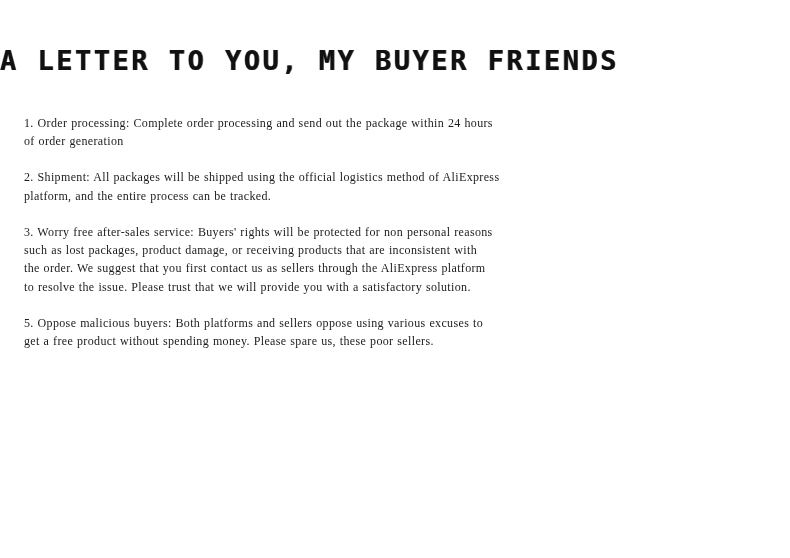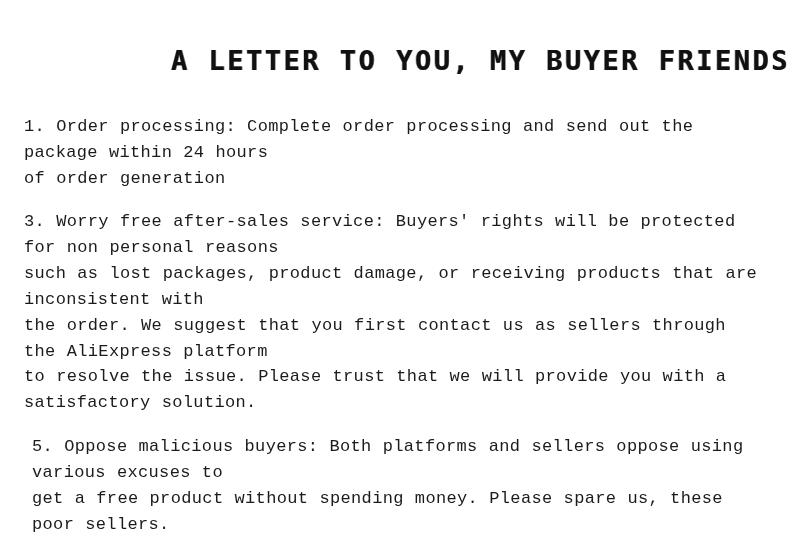--- a/index.html
+++ b/index.html
@@ -15,64 +15,65 @@
     overflow: hidden;
   }
   .page {
     position: relative;
     width: 790px;
     height: 558px;
     box-sizing: border-box;
     padding: 0;
   }
   .title {
-    text-align: right;
+    text-align: left;
     font-family: "DejaVu Sans Mono", monospace;
     font-weight: bold;
     font-size: 27px;
     letter-spacing: 2.5px;
     color: #111111;
     margin: 0;
     padding-top: 45px;
     padding-bottom: 0;
     white-space: nowrap;
     text-shadow:
       0.6px 0 0 rgba(0,0,0,0.55),
       -0.6px 0.4px 0 rgba(0,0,0,0.35),
       0 -0.5px 0 rgba(255,255,255,0.0);
   }
   .body-block {
     padding: 0 24px 0 24px;
     margin-top: 38px;
   }
   .para {
-    font-family: Liberation Mono, monospace;
-    font-size: 17px;
+    font-family: Liberation Serif, serif;
+    font-size: 12px;
     line-height: 1.52;
     color: #1b1b1b;
     letter-spacing: 0.35px;
     margin: 0 0 18px 0;
     white-space: pre-line;
     word-spacing: 0.5px;
   }
   .para:last-child {
     margin-bottom: 0;
-    margin-left: 8px;
   }
 </style>
 </head>
 <body>
 
 <div class="page">
 
   <h1 class="title">A LETTER TO YOU, MY BUYER FRIENDS</h1>
 
   <div class="body-block">
     <p class="para">1. Order processing: Complete order processing and send out the package within 24 hours
  of order generation</p>
+    <p class="para">2. Shipment: All packages will be shipped using the official logistics method of AliExpress
+ platform, and the entire process can be tracked.</p>
     <p class="para">3. Worry free after-sales service: Buyers' rights will be protected for non personal reasons
 such as lost packages, product damage, or receiving products that are inconsistent with
 the order. We suggest that you first contact us as sellers through the AliExpress platform
  to resolve the issue. Please trust that we will provide you with a satisfactory solution.</p>
     <p class="para">5. Oppose malicious buyers: Both platforms and sellers oppose using various excuses to
 get a free product without spending money. Please spare us, these poor sellers.</p>
   </div>
 
 </div>
 

